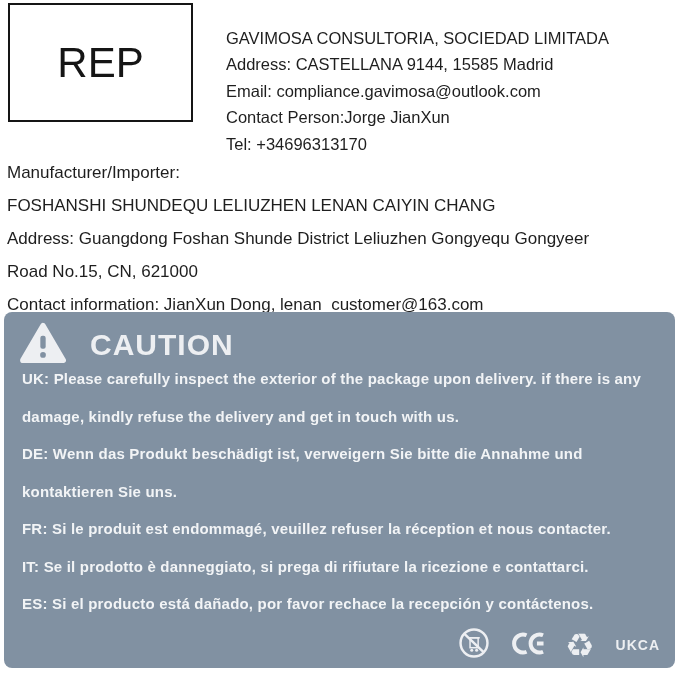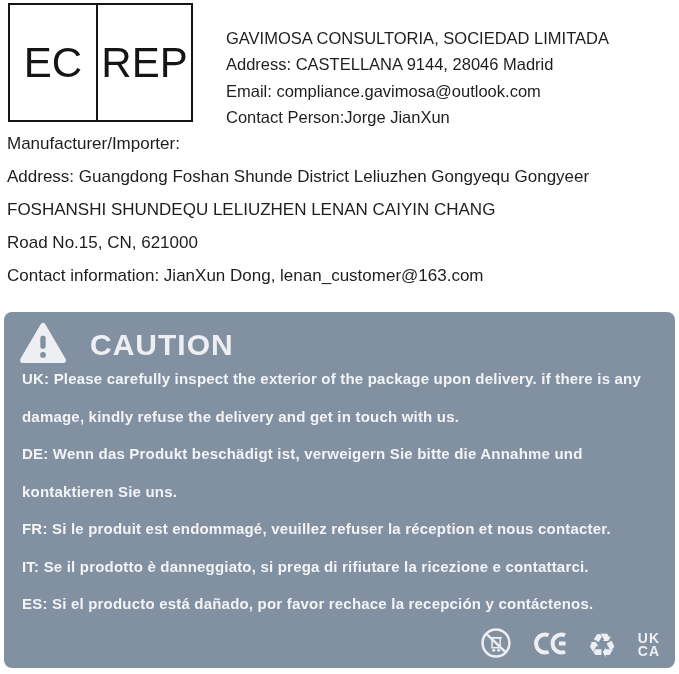--- a/index.html
+++ b/index.html
@@ -21,21 +21,21 @@
   .cell-rep { flex:1; }
 
   
   .rep-info {
     position:absolute; left:226px; top:1px;
     font-size:16.5px; color:#1e1e1e; line-height:26.4px; white-space:nowrap;margin-top:24px;
   }
 
   
   .mfr-info {
-    position:absolute; left:7px; top:127px;
+    position:absolute; left:7px; top:156px;
     font-size:17px; color:#1e1e1e; line-height:33px; white-space:nowrap;
   }
 
   
   .caution-box {
     position:absolute; left:4px; top:312px; width:671px; height:356px;
     background:#8191a2; border-radius:8px;
   }
   .caution-header {
     position:absolute; left:16px; top:10px;
@@ -53,50 +53,48 @@
   
   .cert-icons {
     position:absolute; right:15px; bottom:5px;
     display:flex; align-items:center; gap:21px;
   }
   .recycle-glyph {
     font-size:33px; color:#edeff2; line-height:1;
     font-family:"DejaVu Sans", sans-serif;
   }
   .ukca {
-    display:flex; flex-direction:column; align-items:center;
+    display:flex; align-items:center;
     color:#edeff2; font-weight:bold; font-size:14px; line-height:13px;
     letter-spacing:1px;
   }
 </style>
 </head>
 <body>
 
 <div class="page">
 
   <div class="ec-rep">
-    <div class="cell cell-ec">
-      <span>EC</span>
-    </div>
     <div class="cell cell-rep">
       <span>REP</span>
     </div>
   </div>
 
   <div class="rep-info">
     <div>GAVIMOSA CONSULTORIA, SOCIEDAD LIMITADA</div>
-    <div>Address: CASTELLANA 9144, 28046 Madrid</div>
+    <div>Address: CASTELLANA 9144, 15585 Madrid</div>
     <div>Email: compliance.gavimosa@outlook.com</div>
     <div>Contact Person:Jorge JianXun</div>
+    <div>Tel: +34696313170</div>
   </div>
 
   <div class="mfr-info">
     <div>Manufacturer/Importer:</div>
+    <div>FOSHANSHI SHUNDEQU LELIUZHEN LENAN CAIYIN CHANG</div>
     <div>Address: Guangdong Foshan Shunde District Leliuzhen Gongyequ Gongyeer</div>
-    <div>FOSHANSHI SHUNDEQU LELIUZHEN LENAN CAIYIN CHANG</div>
     <div>Road No.15, CN, 621000</div>
     <div>Contact information: JianXun Dong, lenan_customer@163.com</div>
   </div>
 
   <div class="caution-box">
 
     <div class="caution-header">
       <span>
         <svg width="46" height="42" viewBox="0 0 48 44" aria-hidden="true">
           <path d="M24 4 L45 40 L3 40 Z" fill="#edeff2" stroke="#edeff2" stroke-width="6" stroke-linejoin="round"></path>

